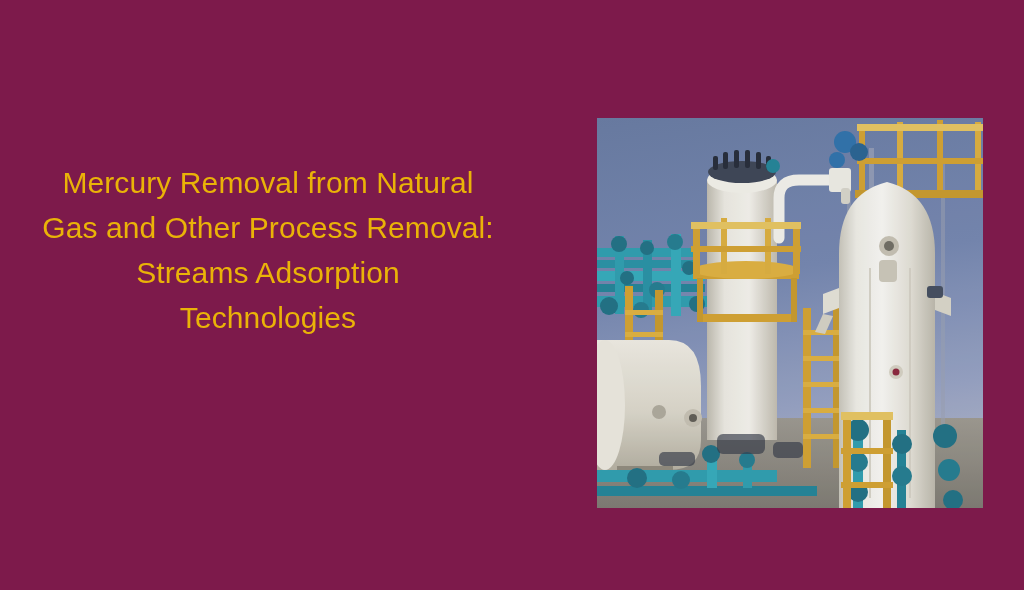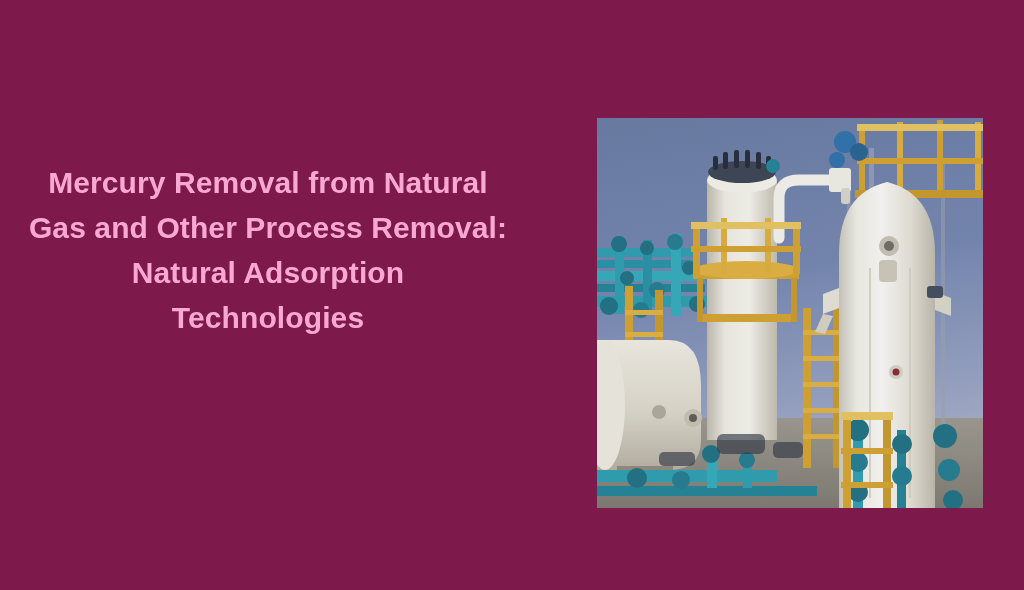--- a/index.html
+++ b/index.html
@@ -22,23 +22,23 @@
   
   #title-block {
     position: absolute;
     left: 8px;
     top: 160px;
     width: 520px;
     text-align: center;
   }
   .title-line {
     display: block;
-    color: #f9a8d4;
+    color: #eab308;
     font-size: 30px;
-    font-weight: bold;
+    font-weight: normal;
     line-height: 45px;
     letter-spacing: 0.1px;
     white-space: nowrap;
   }
 
   
   #photo {
     position: absolute;
     left: 597px;
     top: 118px;
@@ -50,21 +50,21 @@
   #photo svg { display: block; width: 100%; height: 100%; }
 </style>
 </head>
 <body>
 
 <div id="slide">
 
   <div id="title-block">
     <span class="title-line">Mercury Removal from Natural</span>
     <span class="title-line">Gas and Other Process Removal:</span>
-    <span class="title-line">Natural Adsorption</span>
+    <span class="title-line">Streams Adsorption</span>
     <span class="title-line">Technologies</span>
   </div>
 
   <div id="photo">
     <svg viewBox="0 0 386 390" preserveAspectRatio="none">
       <defs>
         <linearGradient id="skyGrad" x1="0" y1="0" x2="0.15" y2="1">
           <stop offset="0%" stop-color="#66789F"></stop>
           <stop offset="45%" stop-color="#7384AD"></stop>
           <stop offset="80%" stop-color="#95A0C0"></stop>

